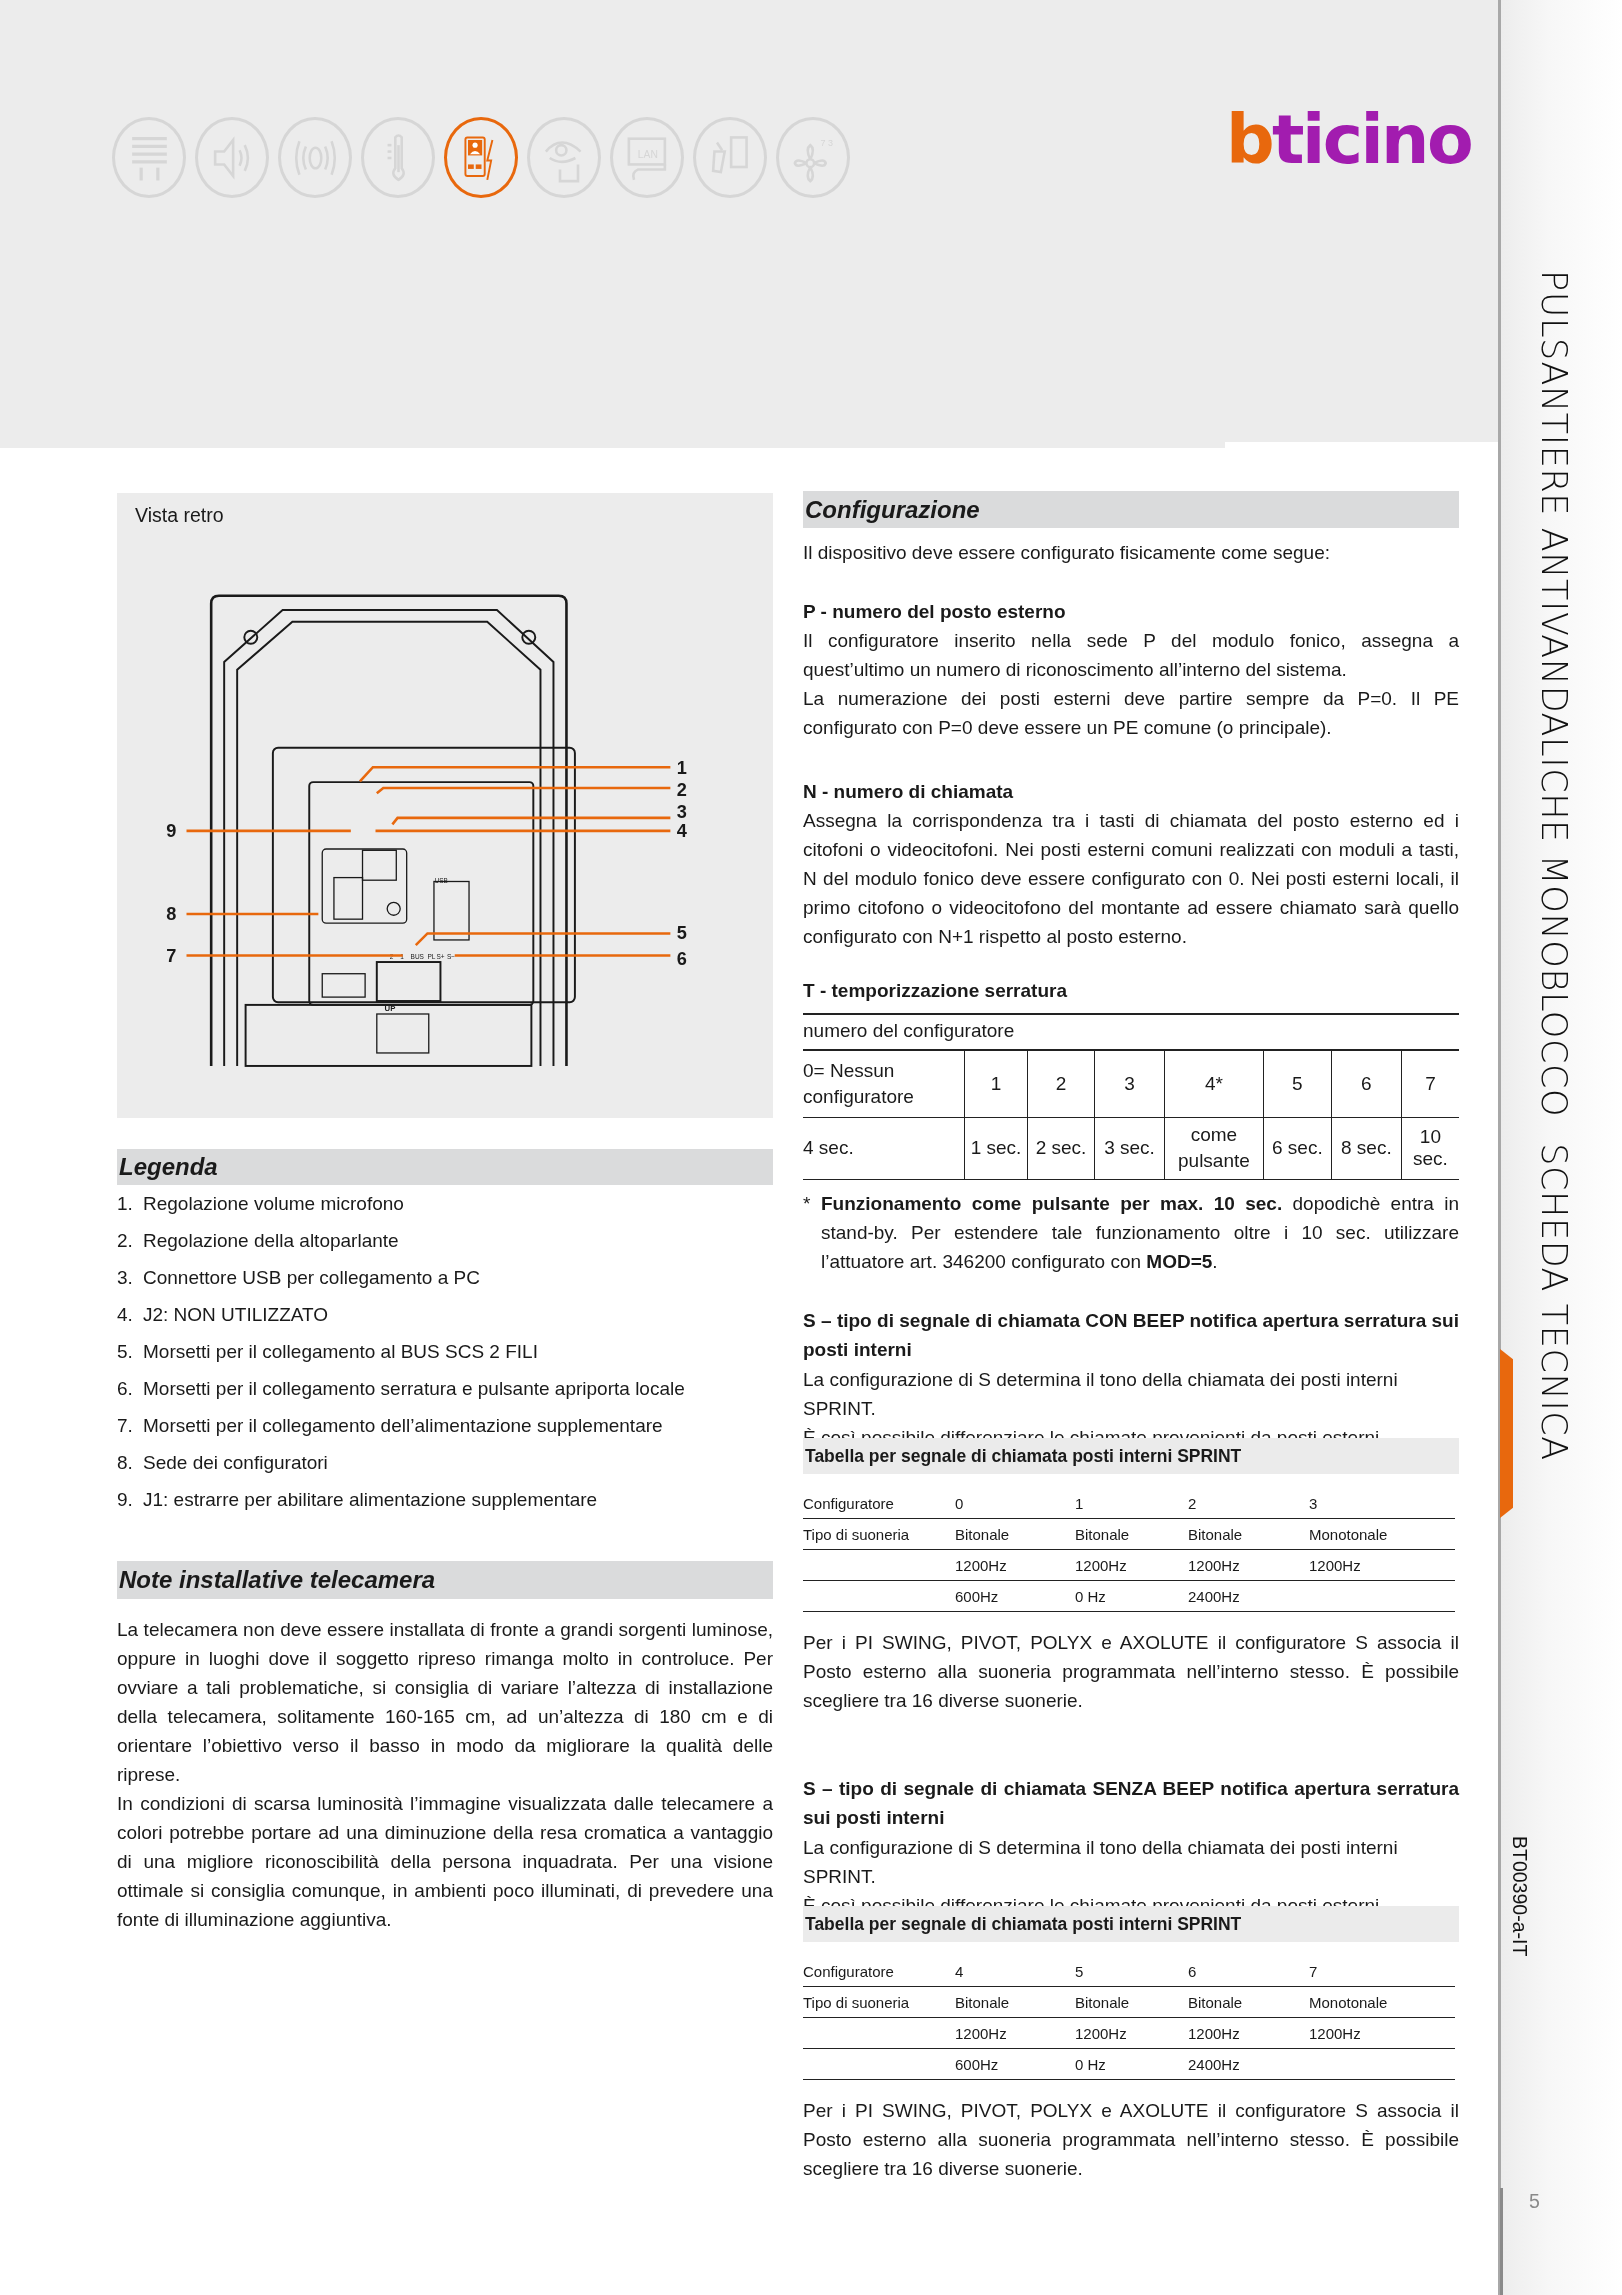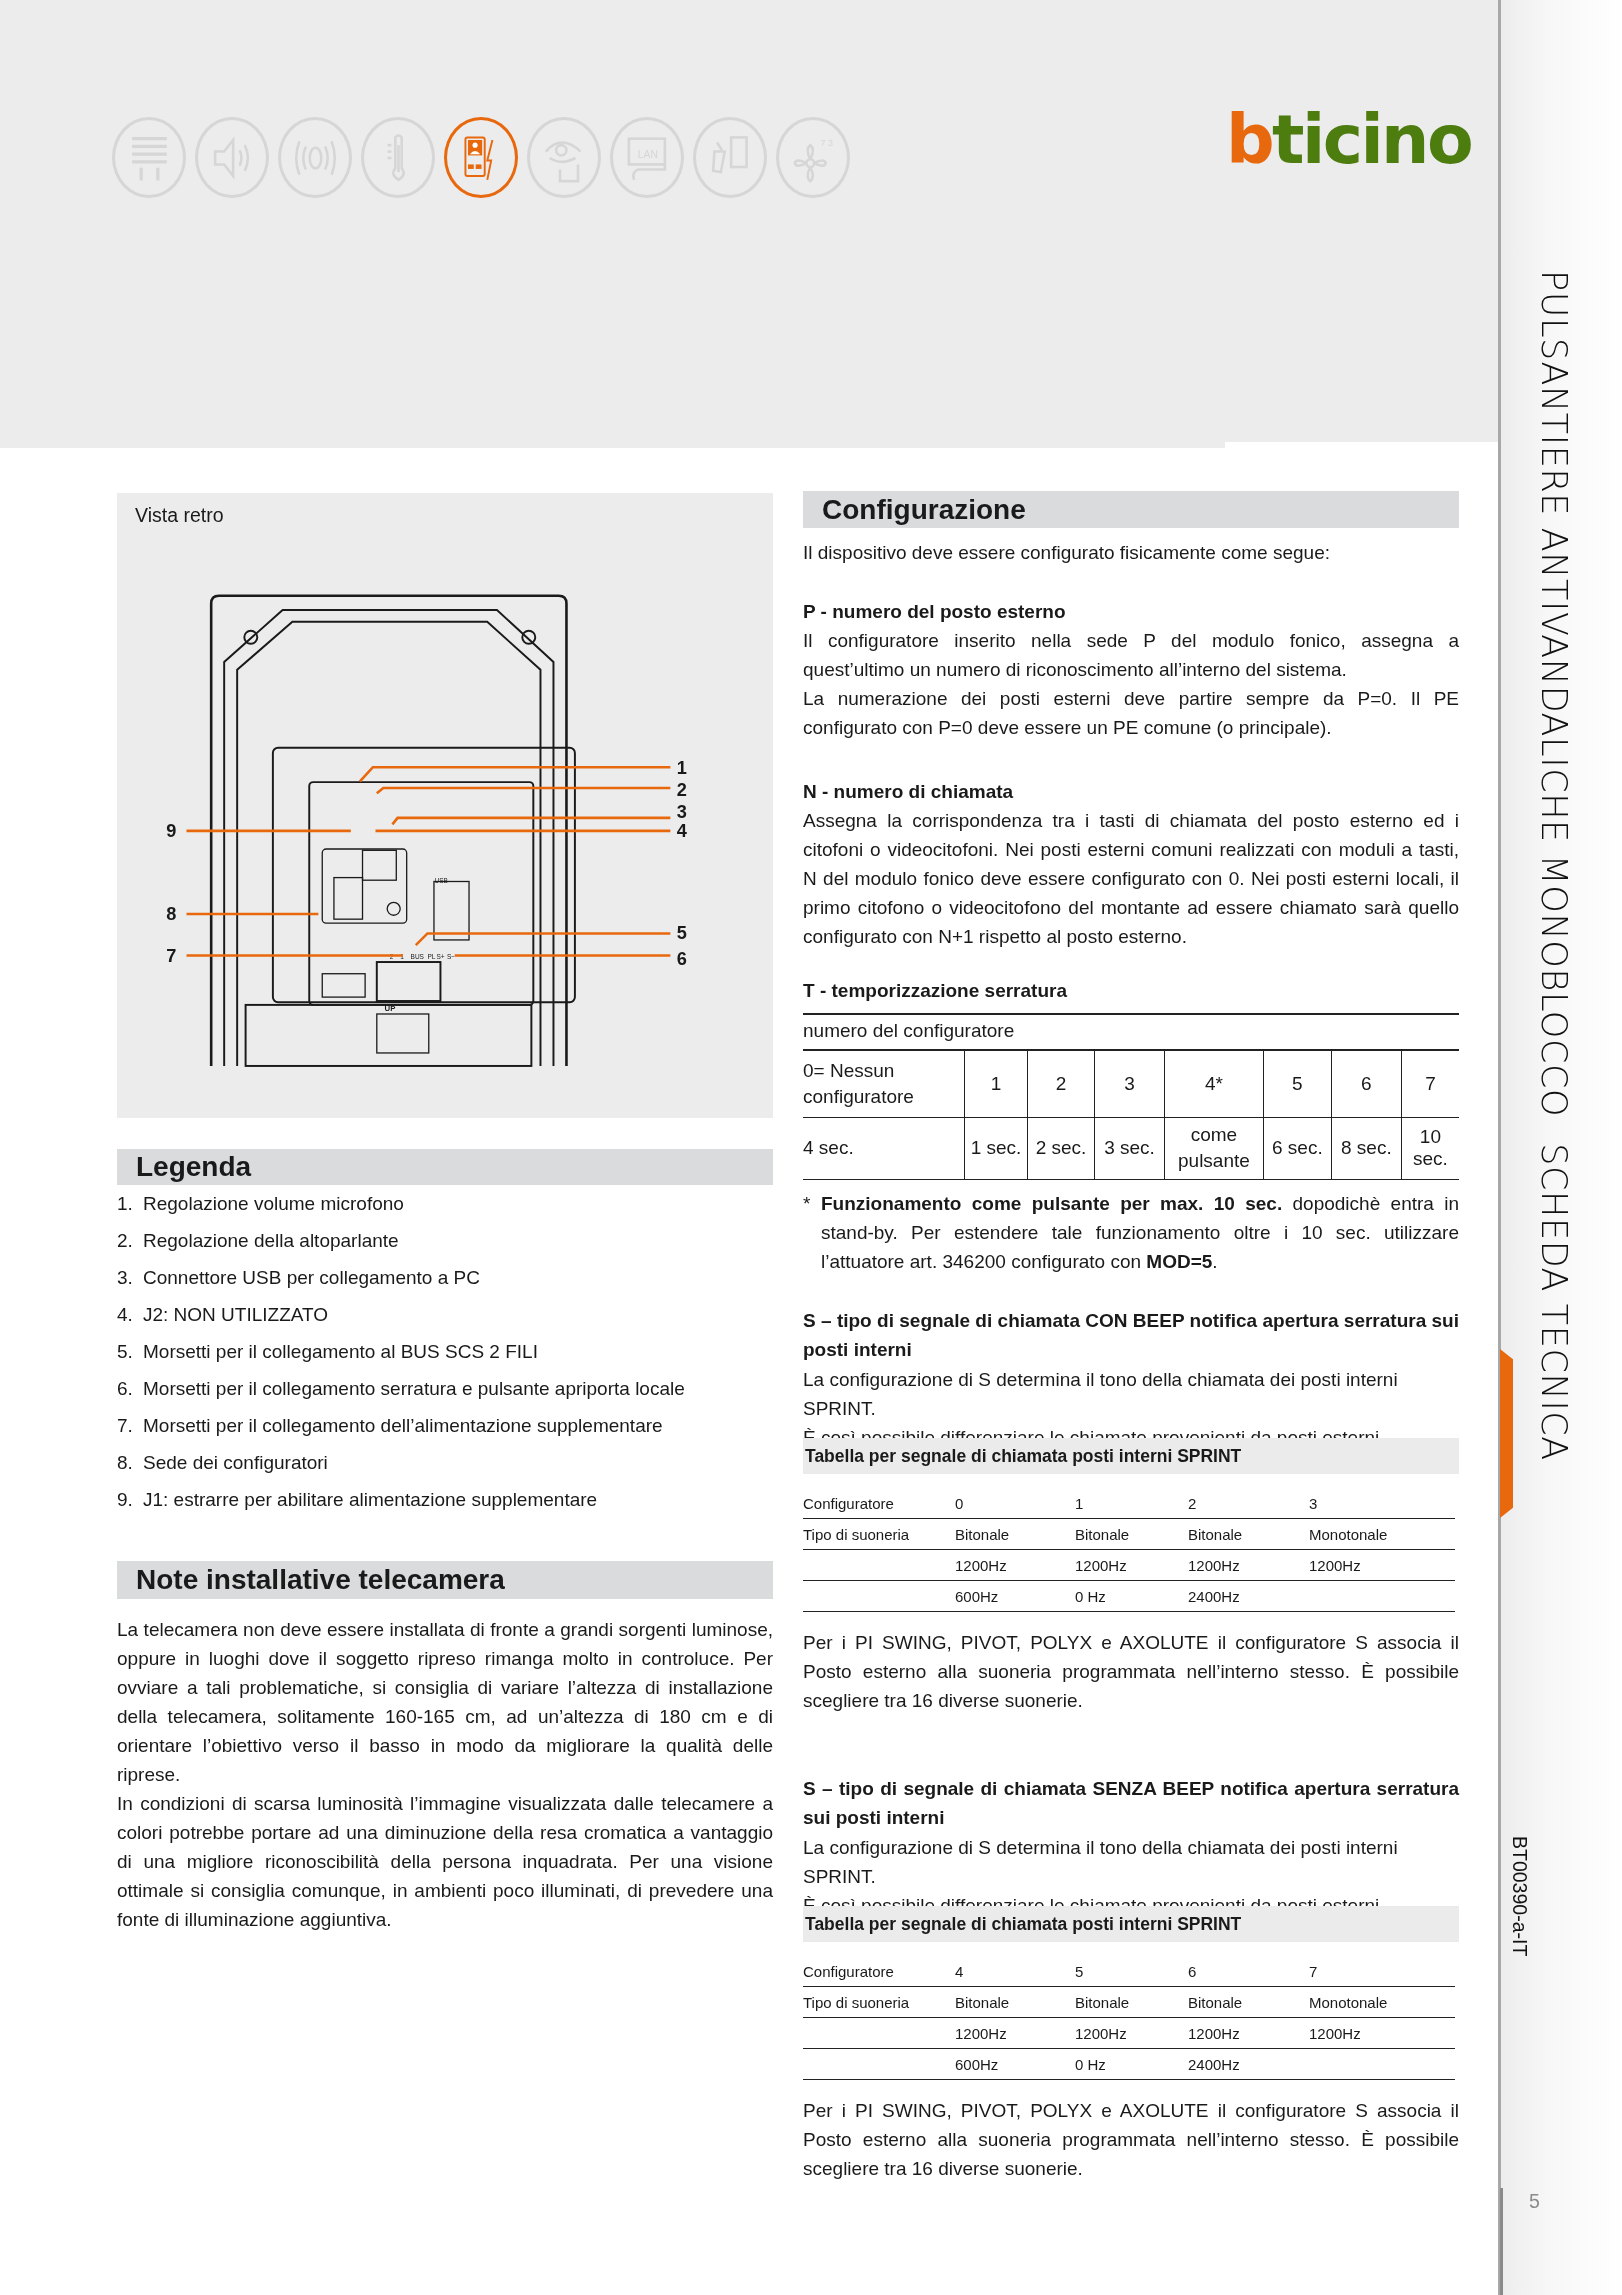--- a/index.html
+++ b/index.html
@@ -7,39 +7,39 @@
          font-family:"Liberation Sans", sans-serif; color:#1a1a1a; }
   .header-band { position:absolute; left:0; top:0; width:1498px; height:448px; background:#ececec; }
   .header-corner { position:absolute; left:1225px; top:442px; width:273px; height:6.5px; background:#ffffff; }
   .icon-row { position:absolute; left:112px; top:117px; display:flex; gap:9px; }
   .cat-icon { width:74px; height:81px; border:3.2px solid #d6d6d6; border-radius:50%; box-sizing:border-box;
               display:flex; align-items:center; justify-content:center; }
   .cat-icon.active { border-color:#e8680d; }
   .cat-icon svg { width:45px; height:52px; }
   .logo { position:absolute; left:1226px; top:113px; height:53px; display:flex; align-items:flex-end; }
   .logo span { font-family:"DejaVu Sans", sans-serif; font-weight:bold; font-size:68px; letter-spacing:-2.6px; line-height:53px; }
-  .logo .b { color:#e8680d; } .logo .rest { color:#4d7c0f; }
+  .logo .b { color:#e8680d; } .logo .rest { color:#a21caf; }
   .sidebar { position:absolute; left:1498px; top:0; width:125px; height:2295px;
              background:linear-gradient(to right,#ececec 0,#f7f7f7 40%,#ffffff 100%); }
   .sidebar-line { position:absolute; left:1498px; top:0; width:3.2px; height:2295px; background:#a8a8a8; }
   .side-title { position:absolute; left:1534px; top:270px; writing-mode:vertical-rl; font-size:35px; letter-spacing:0.6px;
                 font-family:"DejaVu Sans", sans-serif; font-weight:200; color:#111; white-space:nowrap; }
   .side-title .gap { display:inline-block; height:26px; }
   .side-tab { position:absolute; left:1500px; top:1349px; width:13px; height:169px; background:#e8680d;
               clip-path:polygon(0 0,100% 6%,100% 94%,0 100%); }
   .doc-code { position:absolute; left:1508px; top:1836px; writing-mode:vertical-rl; font-size:19.5px; color:#111; }
   .page-num { position:absolute; left:1529px; top:2190px; font-size:19.5px; color:#8a8a8a; }
   .page-num-bar { position:absolute; left:1500px; top:2188px; width:3.2px; height:107px; background:#8a8a8a; }
 
   .figure-box { position:absolute; left:117px; top:493px; width:656px; height:625px; background:#ececec; }
   .figure-caption { position:absolute; left:135px; top:504px; font-size:19.5px; color:#1a1a1a;text-align:right; }
   .figure-svg { position:absolute; left:117px; top:493px; }
 
-  .sec-head { position:absolute; background:#dadbdc; font-weight:bold; font-size:28px; padding-left:19px; box-sizing:border-box;
-              display:flex; align-items:center; }
+  .sec-head { position:absolute; background:#dadbdc; font-weight:bold; font-size:24px; padding-left:2px; box-sizing:border-box;
+              display:flex; align-items:center;font-style:italic; }
   .txt { position:absolute; font-size:19px; line-height:29px; }
   .justify { text-align:justify; }
   .bold { font-weight:bold; }
   ol.legend { position:absolute; left:117px; top:1193px; margin:0; padding:0; list-style:none; font-size:19px; }
   ol.legend li { height:37px; display:flex; }
   ol.legend .n { width:26px; }
 
   table.ttab { position:absolute; left:803px; border-collapse:collapse; font-size:19px; }
   table.ttab td { border-left:1.3px solid #222; text-align:center; padding:0; vertical-align:middle; }
   table.ttab td:first-child { border-left:none; text-align:left; }

